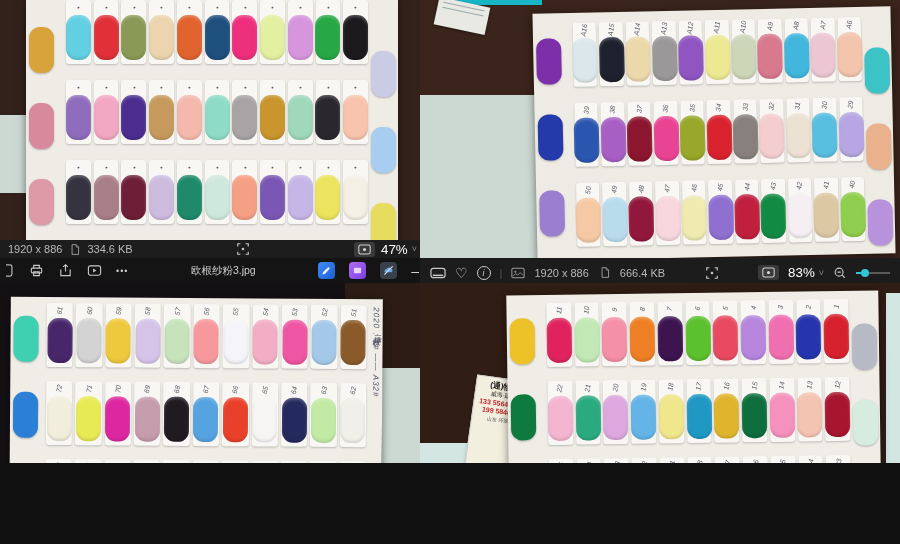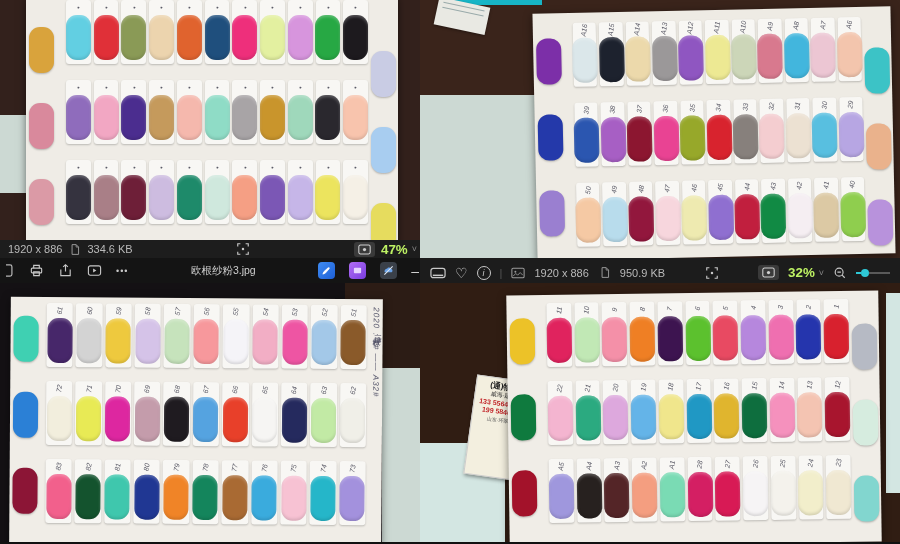--- a/index.html
+++ b/index.html
@@ -1,16 +1,16 @@
 <!DOCTYPE html>
 <html><head>
 <meta charset="utf-8">
 <style>
   html,body{margin:0;padding:0;background:#111;}
-  .screen{position:relative;width:900px;height:542px;overflow:hidden;
+  .screen{position:relative;width:900px;height:463px;overflow:hidden;
     font-family:"Liberation Sans",sans-serif;background:#1a1a1a;}
   .quad{position:absolute;overflow:hidden;}
   #q-tl{left:0;top:0;width:420px;height:283px;background:#33211c;}
   #q-tr{left:420px;top:0;width:480px;height:287px;background:#3a241b;}
   #q-bl{left:0;top:283px;width:420px;height:261px;background:#141114;}
   #q-br{left:420px;top:283px;width:480px;height:261px;background:#301d13;}
   .layer{position:absolute;}
   
   .board{position:absolute;background:#efece6;box-shadow:0 2px 8px rgba(0,0,0,.5);}
   .block{position:absolute;left:40px;right:30px;display:flex;gap:3px;}
@@ -26,21 +26,21 @@
   .hand{position:absolute;writing-mode:vertical-rl;font-size:8px;color:#55556a;
     font-style:italic;letter-spacing:1px;}
   
   .bar{position:absolute;display:flex;align-items:center;color:#b9b9b9;font-size:11px;}
   #tl-infobar{left:0;top:240px;width:425px;height:18px;background:#1d1d1d;padding:0 8px;box-sizing:border-box;gap:6px;}
   #tl-cmdbar{left:0;top:258px;width:425px;height:25px;background:#141414;padding:0 6px;box-sizing:border-box;gap:14px;}
   #tr-bar{left:0;top:258px;width:480px;height:29px;background:#1c1c1c;padding:0 10px;box-sizing:border-box;gap:9px;}
   .ibtn{display:flex;align-items:center;justify-content:center;background:none;border:none;padding:0;cursor:pointer;}
   .spacer{flex:1;}
   .zoombox{background:#3a3a3a;border-radius:3px;padding:2px 4px;display:flex;align-items:center;}
-  .pct{color:#bef264;font-weight:bold;}
+  .pct{color:#ffffff;}
   .chev{color:#8a8a8a;font-size:9px;margin-left:4px;}
   .sep{color:#555;}
   svg.ic{display:block;}
   .appbtn{width:17px;height:17px;border-radius:4px;display:flex;align-items:center;justify-content:center;}
   .minus{color:#cfcfcf;font-size:14px;}
   .slider{display:flex;align-items:center;width:34px;}
   .sl-line1{height:2px;width:5px;background:#2ec8d6;}
   .sl-dot{width:8px;height:8px;border-radius:50%;background:#2ec8d6;flex:none;}
   .sl-line2{height:2px;flex:1;background:#5a5a5a;}
   
@@ -457,37 +457,37 @@
       <svg class="ic" width="14" height="12" viewBox="0 0 16 13">
           <rect x="1" y="1" width="14" height="11" rx="1.5" fill="none" stroke="#9a9a9a" stroke-width="1.2"></rect>
           <circle cx="5" cy="5" r="1.1" fill="#9a9a9a"></circle>
           <path d="m2.5 10 3-3 2 2 3-3 3 3" fill="none" stroke="#9a9a9a"></path>
         </svg>
       <span>1920 x 886</span>
       <svg class="ic" width="13" height="13" viewBox="0 0 16 16">
           <path d="M5 2h5l3 3v9H5z" fill="none" stroke="#9a9a9a" stroke-width="1.2"></path>
           <path d="M10 2v3h3" fill="none" stroke="#9a9a9a"></path>
         </svg>
-      <span>950.9 KB</span>
+      <span>666.4 KB</span>
       <div class="spacer"></div>
       <button class="ibtn">
         <svg class="ic" width="14" height="14" viewBox="0 0 16 16">
             <path d="M2 5V2h3M11 2h3v3M14 11v3h-3M5 14H2v-3" fill="none" stroke="#c8c8c8" stroke-width="1.3"></path>
             <circle cx="8" cy="8" r="1.4" fill="#c8c8c8"></circle>
           </svg>
       </button>
       <div class="spacer"></div>
       <div class="zoombox">
         <svg class="ic" width="13" height="11" viewBox="0 0 16 13">
             <rect x="1" y="1" width="14" height="11" rx="2" fill="none" stroke="#d0d0d0" stroke-width="1.3"></rect>
             <circle cx="8" cy="6.5" r="2" fill="#d0d0d0"></circle>
           </svg>
       </div>
       <button class="ibtn">
-        <span class="pct">32%</span>
+        <span class="pct">83%</span>
         <span class="chev">˅</span>
       </button>
       <button class="ibtn">
         <svg class="ic" width="14" height="14" viewBox="0 0 16 16">
             <circle cx="7" cy="7" r="4.5" fill="none" stroke="#c8c8c8" stroke-width="1.3"></circle>
             <path d="m10.4 10.4 3 3M5 7h4" stroke="#c8c8c8" stroke-width="1.3"></path>
           </svg>
       </button>
       <div class="slider">
         <div class="sl-line1"></div>

